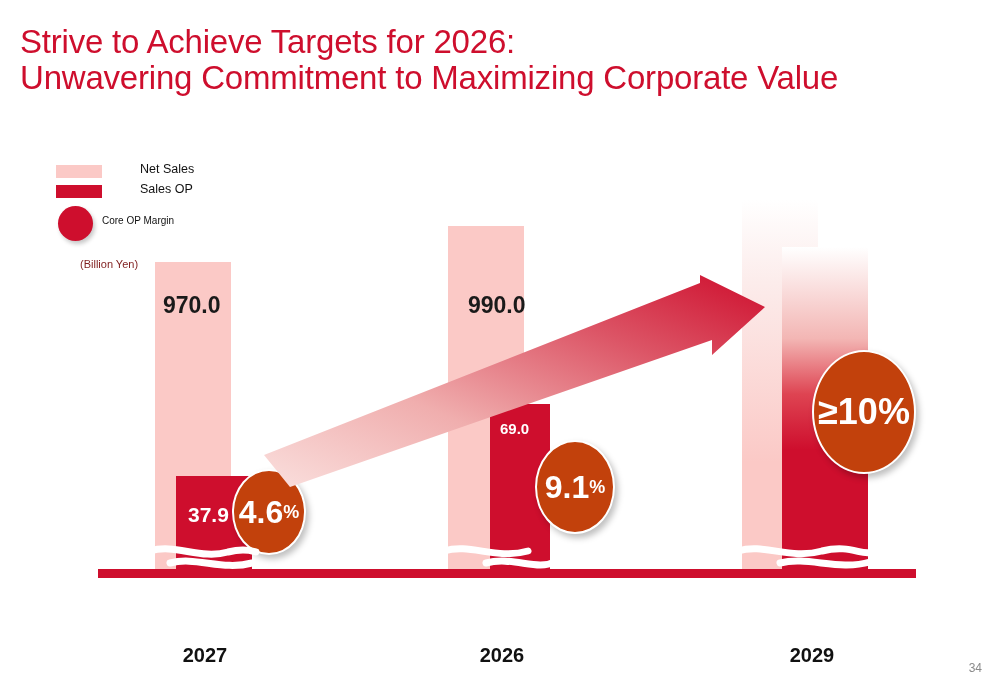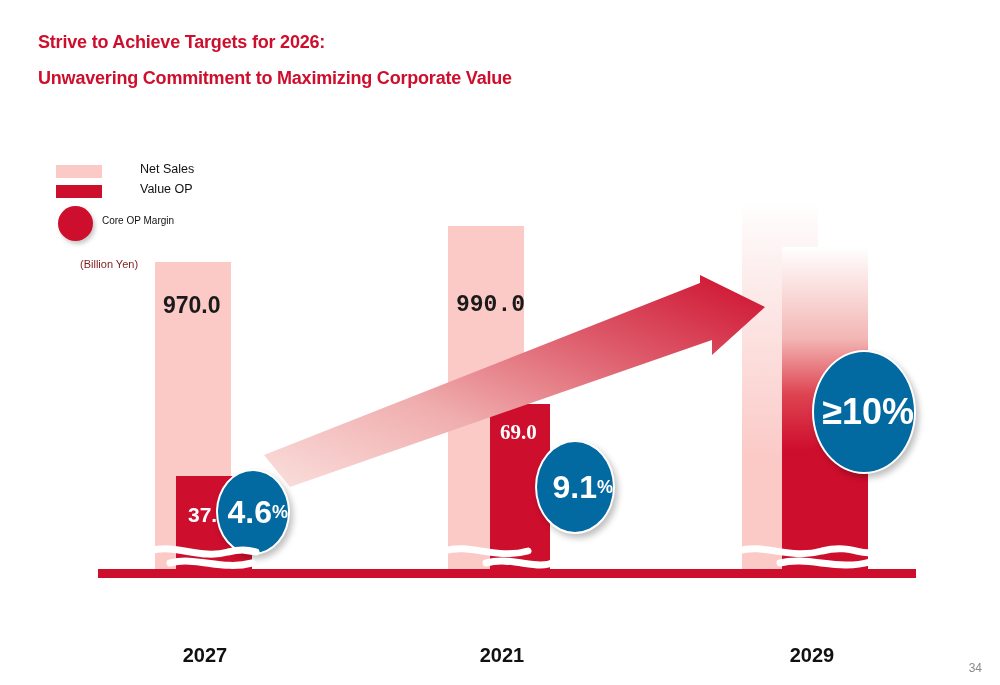--- a/index.html
+++ b/index.html
@@ -8,24 +8,23 @@
     background:#ffffff;
     font-family:"Liberation Sans","DejaVu Sans",sans-serif;
     overflow:hidden;position:relative;
   }
   #slide{position:absolute;inset:0;}
 
   
   .title{
     position:absolute;left:20px;top:24px;
     color:#CE0E2D;
-    font-size:18px;line-height:36px;
-    font-weight:700;letter-spacing:-0.2px;
+    font-size:33px;line-height:36px;
+    font-weight:400;letter-spacing:-0.2px;
     white-space:pre;
-    margin-left:18px;
   }
 
   
   .legend{position:absolute;left:56px;top:162px;}
   .lg-row{position:relative;height:20px;}
   .lg-sw{position:absolute;left:0;top:3px;width:46px;height:13px;}
   .lg-sw.light{background:#FBC9C6;}
   .lg-sw.dark{background:#CE0E2D;}
   .lg-txt{position:absolute;left:48px;top:0;font-size:12.5px;color:#111;white-space:nowrap;margin-left:36px;}
   .lg-circle{
@@ -46,22 +45,22 @@
 
   .val{
     position:absolute;font-size:23px;font-weight:600;white-space:nowrap;
   }
   .val.onlight{color:#1a1a1a;}
   .val.ondark{color:#ffffff;}
 
   
   .bubble{
     position:absolute;border-radius:50%;
-    background:#0369a1;
-    display:flex;align-items:center;justify-content:flex-end;
+    background:#c2410c;
+    display:flex;align-items:center;justify-content:center;
     box-shadow:3px 4px 6px rgba(0,0,0,.25);
     color:#fff;
   }
   .bubble.ring{border:2px solid #ffffff;}
   .bubble .num{font-size:32px;font-weight:600;line-height:1;}
   .bubble .pct{font-size:18px;font-weight:600;line-height:1;}
   .bubble.big .num{font-size:36px;}
   .bubble.big .pct{font-size:36px;}
 
   
@@ -81,45 +80,45 @@
   <div class="title"><span>Strive to Achieve Targets for 2026:</span>
 <span>Unwavering Commitment to Maximizing Corporate Value</span></div>
 
   <div class="legend">
     <div class="lg-row">
       <span class="lg-sw light"></span>
       <span class="lg-txt">Net Sales</span>
     </div>
     <div class="lg-row">
       <span class="lg-sw dark"></span>
-      <span class="lg-txt">Value OP</span>
+      <span class="lg-txt">Sales OP</span>
     </div>
     <div class="lg-circle"></div>
     <div class="lg-circle-txt">Core OP Margin</div>
     <div class="unit">(Billion Yen)</div>
   </div>
 
   <div class="plot">
 
     <div class="bar light" style="left:155px;top:262px;width:76px;height:312px;"></div>
     <div class="val onlight" style="left:163px;top:292px;">970.0</div>
 
     <div class="bar dark" style="left:176px;top:476px;width:76px;height:98px;"></div>
     <div class="val ondark" style="left:188px;top:503px;font-size:21px;">37.9</div>
 
-    <div class="bubble ring" style="left:216px;top:469px;width:70px;height:82px;">
+    <div class="bubble ring" style="left:232px;top:469px;width:70px;height:82px;">
       <span class="num">4.6</span>
         <span class="pct">%</span>
     </div>
 
     <div class="bar light" style="left:448px;top:226px;width:76px;height:348px;"></div>
-    <div class="val onlight" style="left:456px;top:292px;font-family:Liberation Mono, monospace;">990.0</div>
+    <div class="val onlight" style="left:468px;top:292px;">990.0</div>
 
     <div class="bar dark" style="left:490px;top:404px;width:60px;height:170px;"></div>
-    <div class="val ondark" style="left:500px;top:420px;font-size:21px;font-family:Liberation Serif, serif;">69.0</div>
+    <div class="val ondark" style="left:500px;top:420px;font-size:15px;">69.0</div>
 
     <div class="bubble ring" style="left:535px;top:440px;width:76px;height:90px;">
       <span class="num">9.1</span>
         <span class="pct">%</span>
     </div>
 
     <div class="bar light-fade" style="left:742px;top:200px;width:76px;height:374px;"></div>
     <div class="bar dark-fade" style="left:782px;top:247px;width:86px;height:327px;"></div>
 
     <div class="bubble big ring" style="left:812px;top:350px;width:100px;height:120px;">
@@ -149,21 +148,21 @@
       </g>
     </svg>
 
     <div class="axis"></div>
 
     <div class="xlab" style="left:130px;top:588px;width:150px;">
       <div>2027</div>
       
     </div>
     <div class="xlab" style="left:427px;top:588px;width:150px;">
-      <div>2021</div>
+      <div>2026</div>
       
     </div>
     <div class="xlab" style="left:737px;top:588px;width:150px;">
       <div>2029</div>
       
     </div>
   </div>
 
   <div class="pageno">34</div>
 </div>

